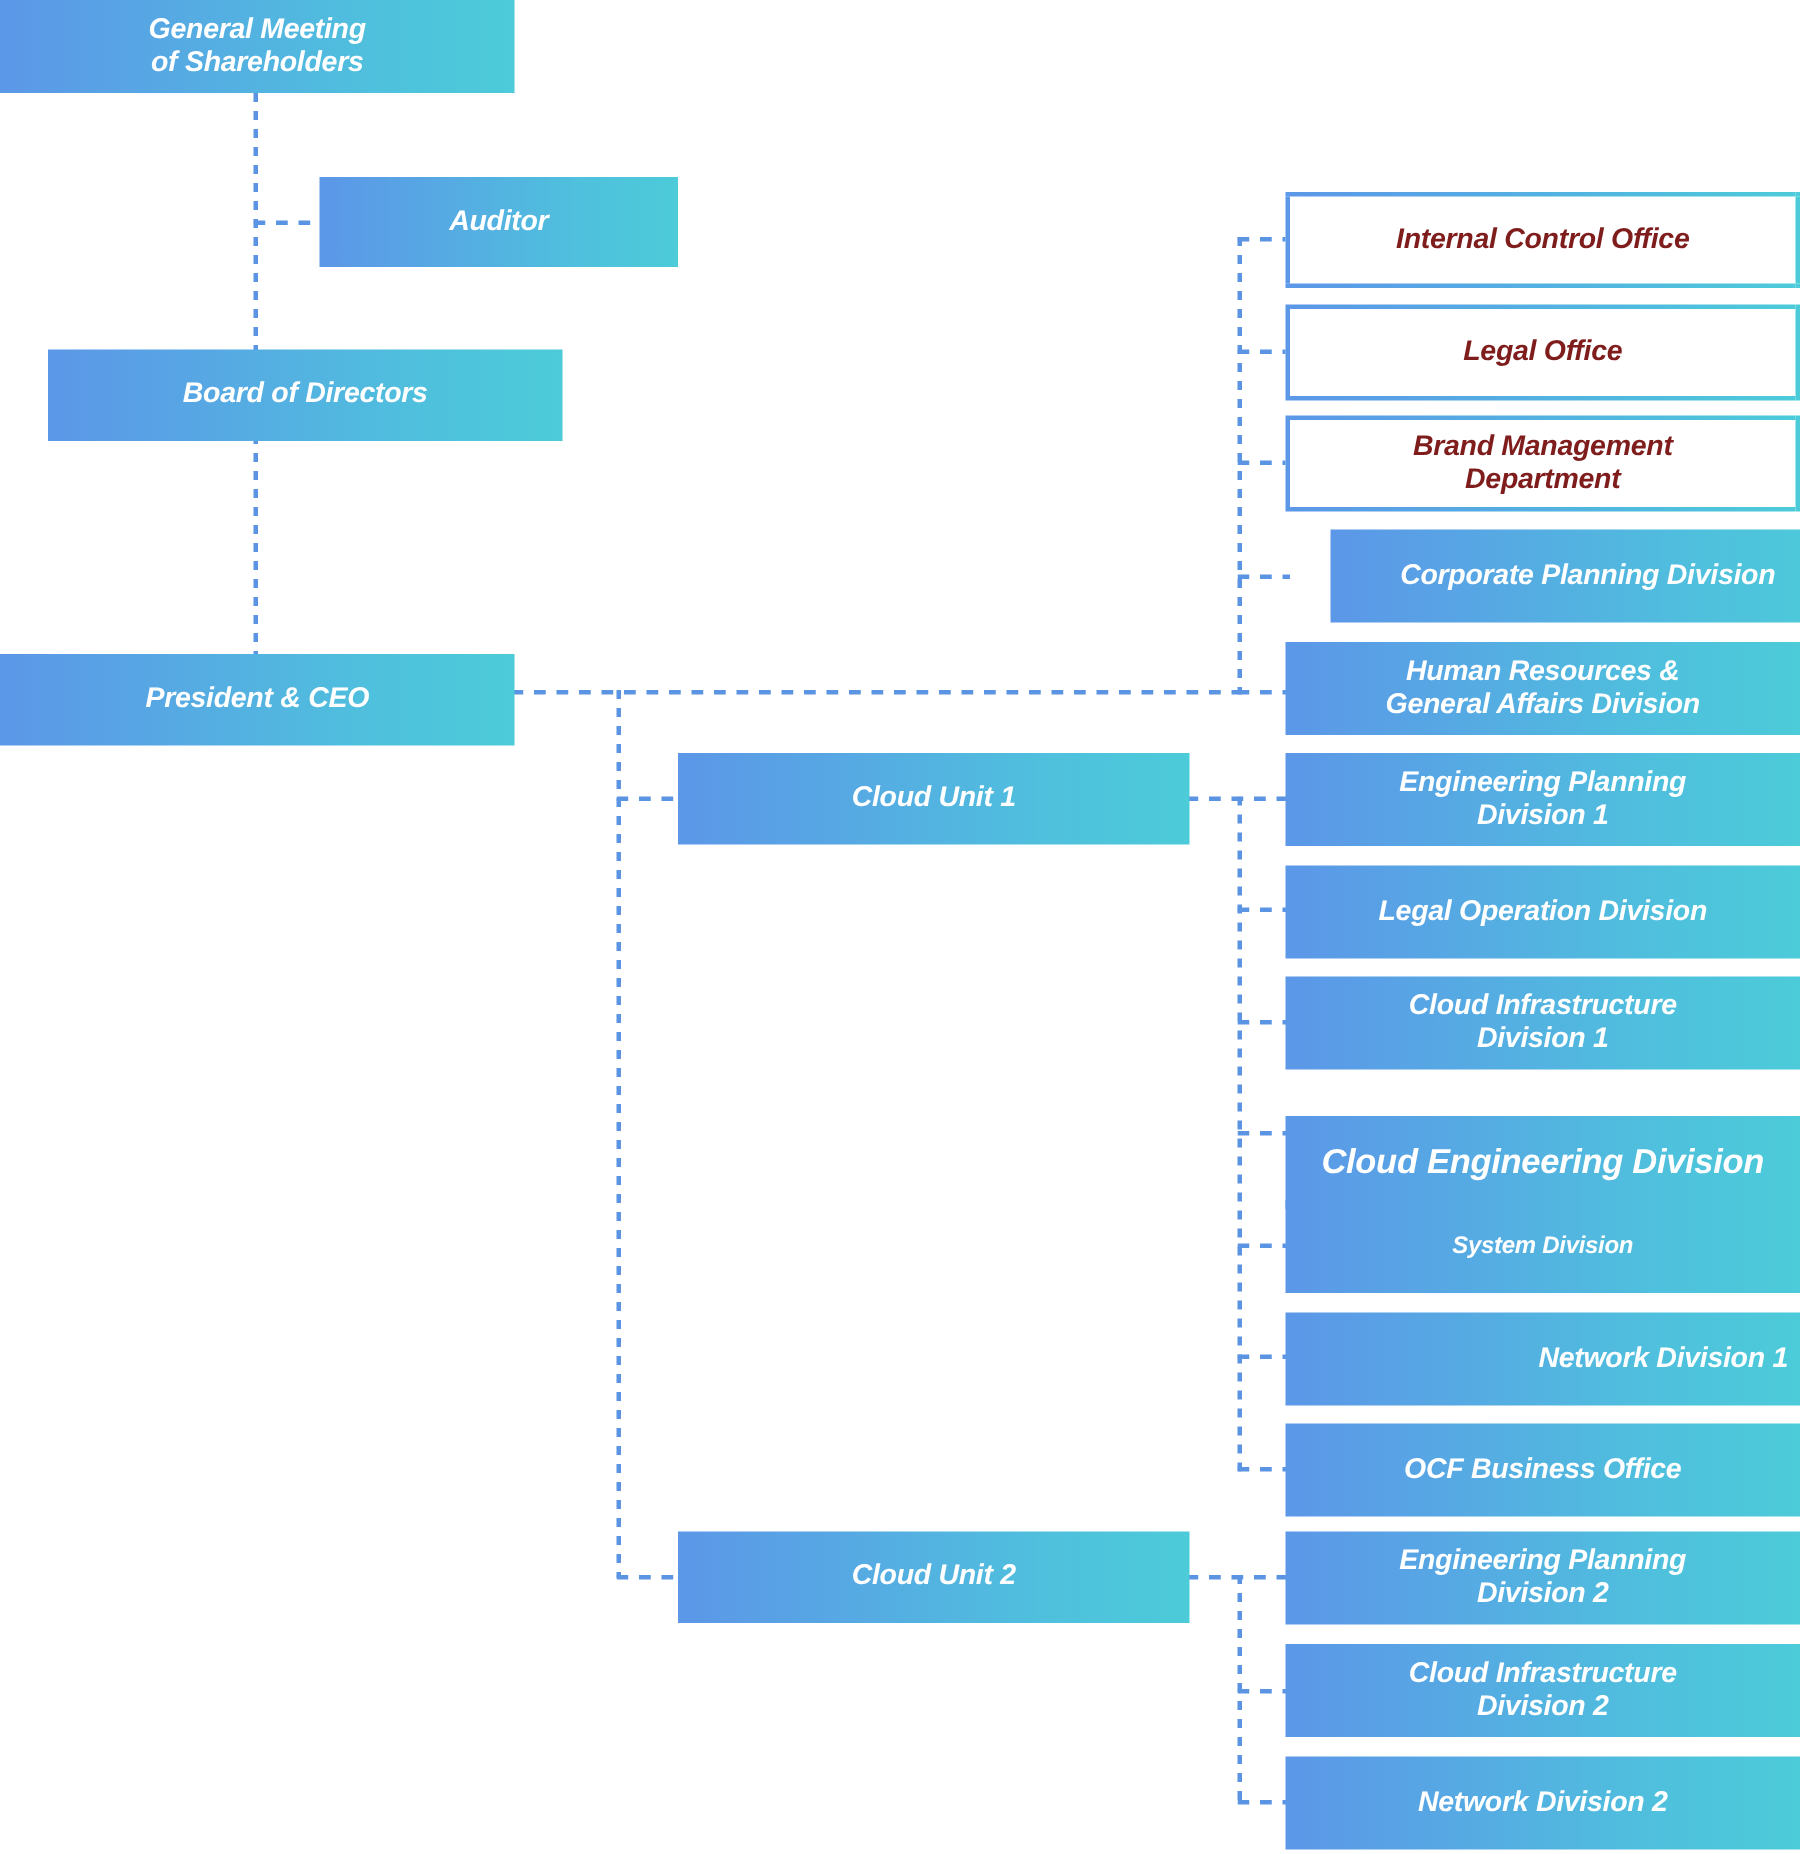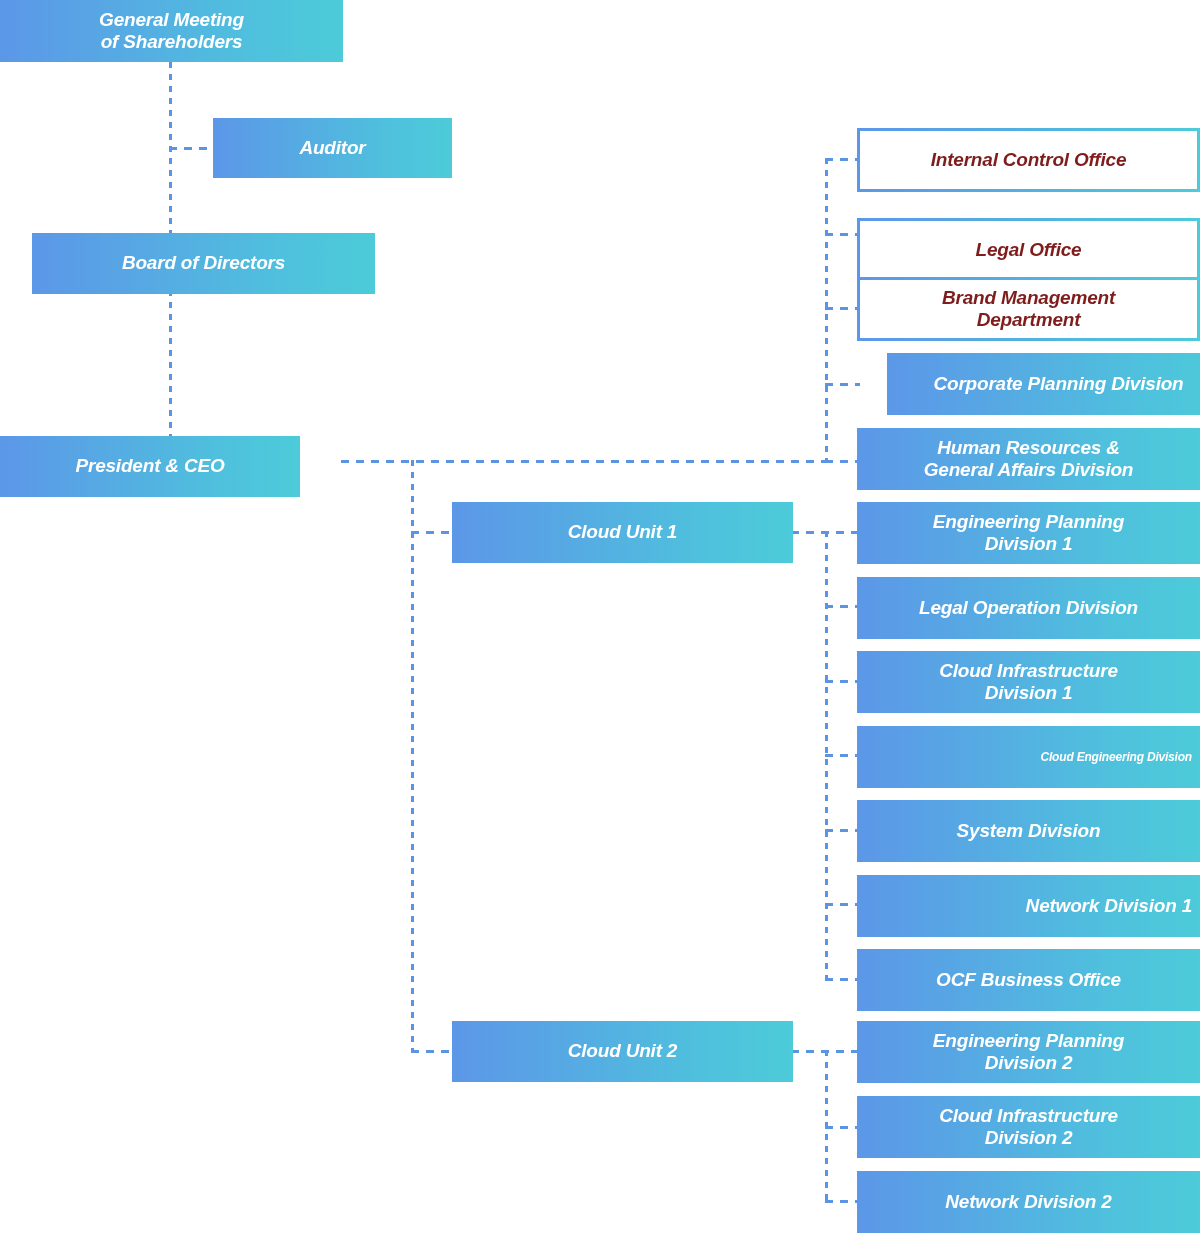--- a/index.html
+++ b/index.html
@@ -106,37 +106,37 @@
   </div>
 
   <div class="node" style="left:213px; top:118px; width:239px; height:60px; font-size:19px;">
     <span class="label">Auditor</span>
   </div>
 
   <div class="node" style="left:0px; top:233px; width:343px; height:61px; font-size:19px;margin-left:32px;">
     <span class="label">Board of Directors</span>
   </div>
 
-  <div class="node" style="left:0px; top:436px; width:300px; height:61px; font-size:19px;justify-content:flex-end;">
+  <div class="node" style="left:0px; top:436px; width:343px; height:61px; font-size:19px;justify-content:flex-end;">
     <span class="label">President &amp; CEO</span>
   </div>
 
   <div class="node" style="left:452px; top:502px; width:341px; height:61px; font-size:19px;">
     <span class="label">Cloud Unit 1</span>
   </div>
 
   <div class="node" style="left:452px; top:1021px; width:341px; height:61px; font-size:19px;">
     <span class="label">Cloud Unit 2</span>
   </div>
 
   <div class="node outline" style="left:857px; top:128px; width:343px; height:64px; font-size:19px;">
     <span class="label">Internal Control Office</span>
   </div>
 
-  <div class="node outline" style="left:857px; top:218px; width:343px; height:64px; font-size:19px;">
+  <div class="node outline" style="left:857px; top:203px; width:343px; height:64px; font-size:19px;">
     <span class="label">Legal Office</span>
   </div>
 
   <div class="node outline" style="left:857px; top:277px; width:343px; height:64px; font-size:19px;">
     <span class="label">Brand Management
 Department</span>
   </div>
 
   <div class="node" style="left:887px; top:353px; width:343px; height:62px; font-size:19px;">
     <span class="label">Corporate Planning Division</span>
@@ -154,25 +154,25 @@
 
   <div class="node" style="left:857px; top:577px; width:343px; height:62px; font-size:19px;">
     <span class="label">Legal Operation Division</span>
   </div>
 
   <div class="node" style="left:857px; top:651px; width:343px; height:62px; font-size:19px;">
     <span class="label">Cloud Infrastructure
 Division 1</span>
   </div>
 
-  <div class="node" style="left:857px; top:726px; width:343px; height:62px; font-size:12px;text-align:right;">
+  <div class="node" style="left:857px; top:744px; width:343px; height:62px; font-size:23px;">
     <span class="label">Cloud Engineering Division</span>
   </div>
 
-  <div class="node" style="left:857px; top:800px; width:343px; height:62px; font-size:19px;">
+  <div class="node" style="left:857px; top:800px; width:343px; height:62px; font-size:16px;">
     <span class="label">System Division</span>
   </div>
 
   <div class="node" style="left:857px; top:875px; width:343px; height:62px; font-size:19px;text-align:right;">
     <span class="label">Network Division 1</span>
   </div>
 
   <div class="node" style="left:857px; top:949px; width:343px; height:62px; font-size:19px;">
     <span class="label">OCF Business Office</span>
   </div>

